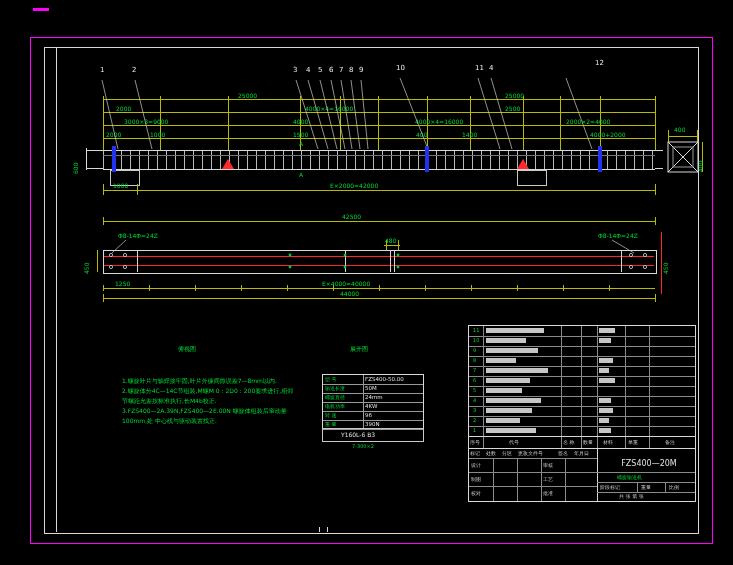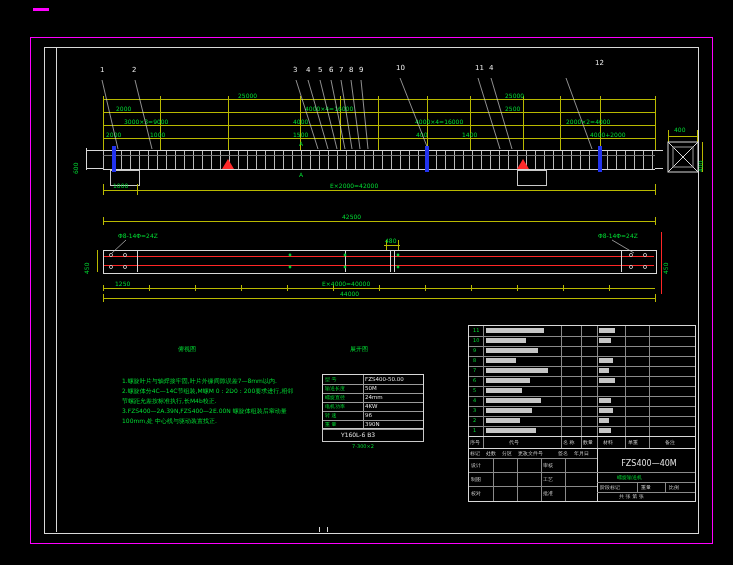--- a/index.html
+++ b/index.html
@@ -304,21 +304,21 @@
     <div class="vl" style="left:128px;top:122px;height:53px;background:#d8d8d8;"></div>
     <div class="hl" style="left:0;top:146px;width:128px;background:#8a8a8a;"></div>
     <div class="hl" style="left:0;top:160px;width:128px;background:#8a8a8a;"></div>
     <span class="tbl t4" style="left:2px;top:137px;">设计</span>
     <span class="tbl t4" style="left:74px;top:137px;">审核</span>
     <span class="tbl t4" style="left:2px;top:151px;">制图</span>
     <span class="tbl t4" style="left:74px;top:151px;">工艺</span>
     <span class="tbl t4" style="left:2px;top:165px;">校对</span>
     <span class="tbl t4" style="left:74px;top:165px;">批准</span>
 
-    <span class="w t8" style="left:136px;top:133px;width:88px;text-align:center;">FZS400—40M</span>
+    <span class="w t8" style="left:136px;top:133px;width:88px;text-align:center;">FZS400—20M</span>
     <div class="hl" style="left:128px;top:146px;width:98px;background:#8a8a8a;"></div>
     <span class="g t5" style="left:148px;top:149px;">螺旋输送机</span>
     <div class="hl" style="left:128px;top:156px;width:98px;background:#8a8a8a;"></div>
     <span class="tbl t4" style="left:131px;top:159px;">阶段标记</span>
     <span class="tbl t4" style="left:172px;top:159px;">重量</span>
     <span class="tbl t4" style="left:200px;top:159px;">比例</span>
     <div class="vl" style="left:168px;top:156px;height:10px;background:#8a8a8a;"></div>
     <div class="vl" style="left:196px;top:156px;height:10px;background:#8a8a8a;"></div>
     <div class="hl" style="left:128px;top:166px;width:98px;background:#8a8a8a;"></div>
     <span class="tbl t4" style="left:150px;top:168px;">共 张 第 张</span>

